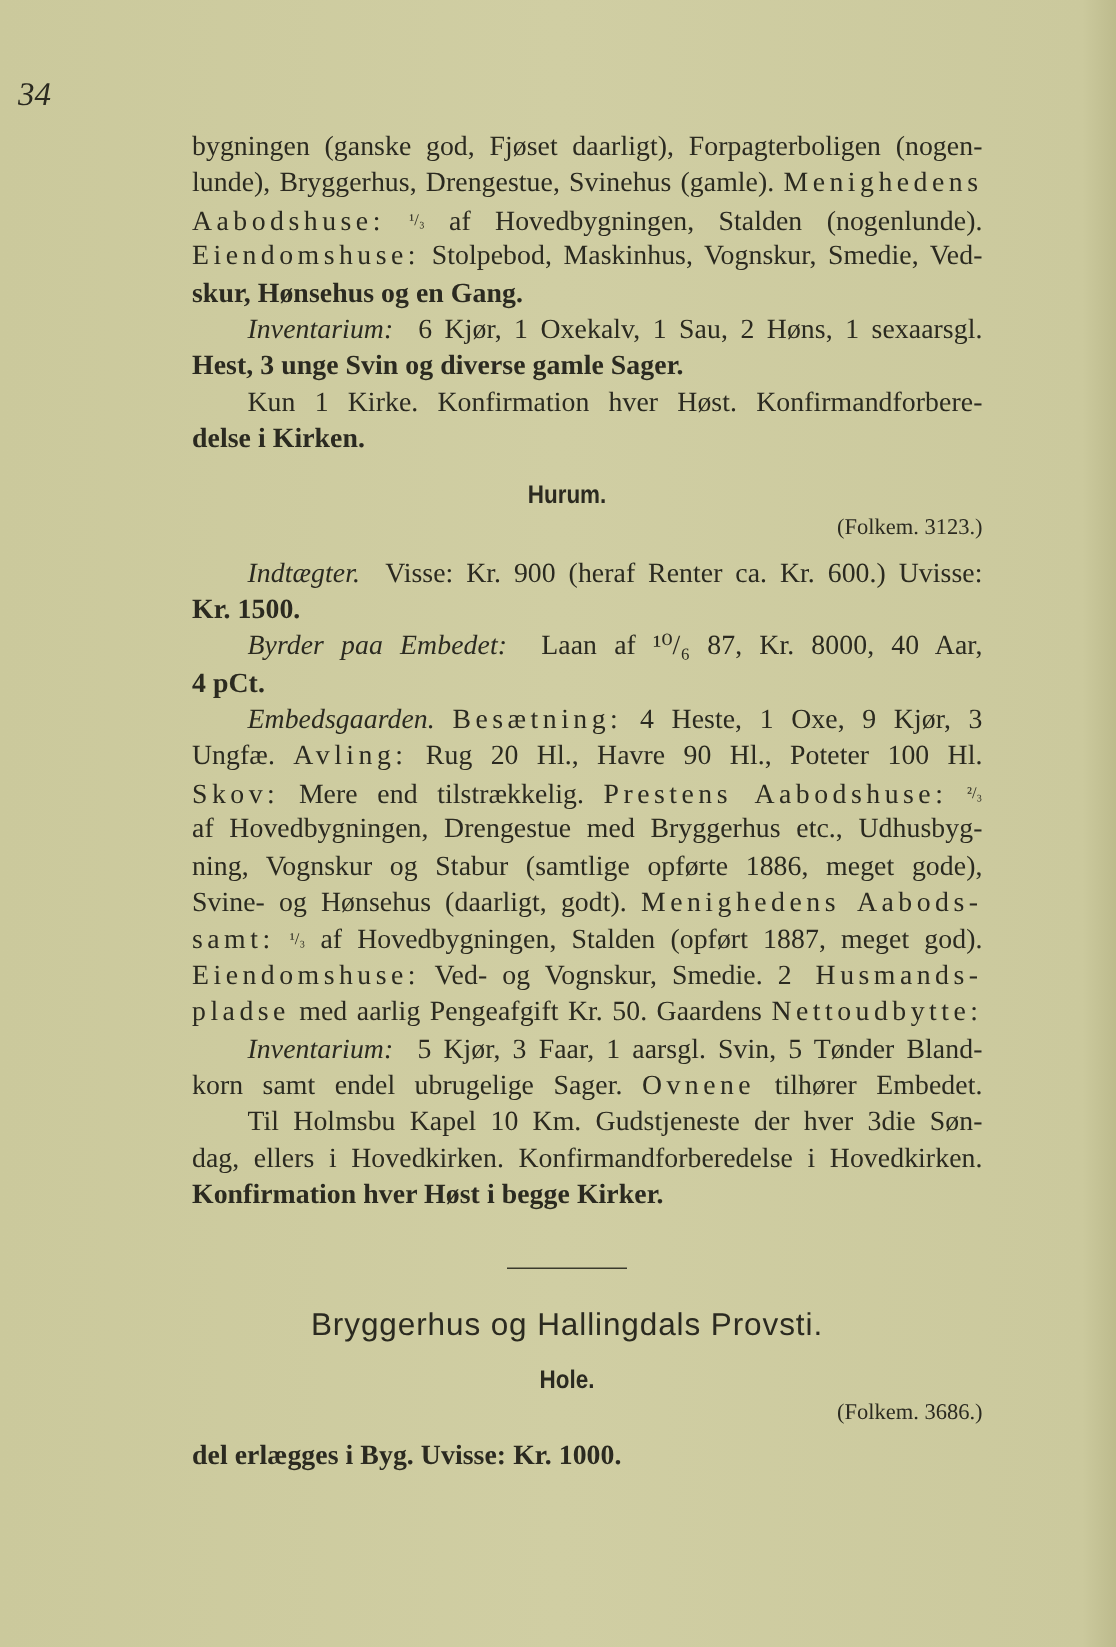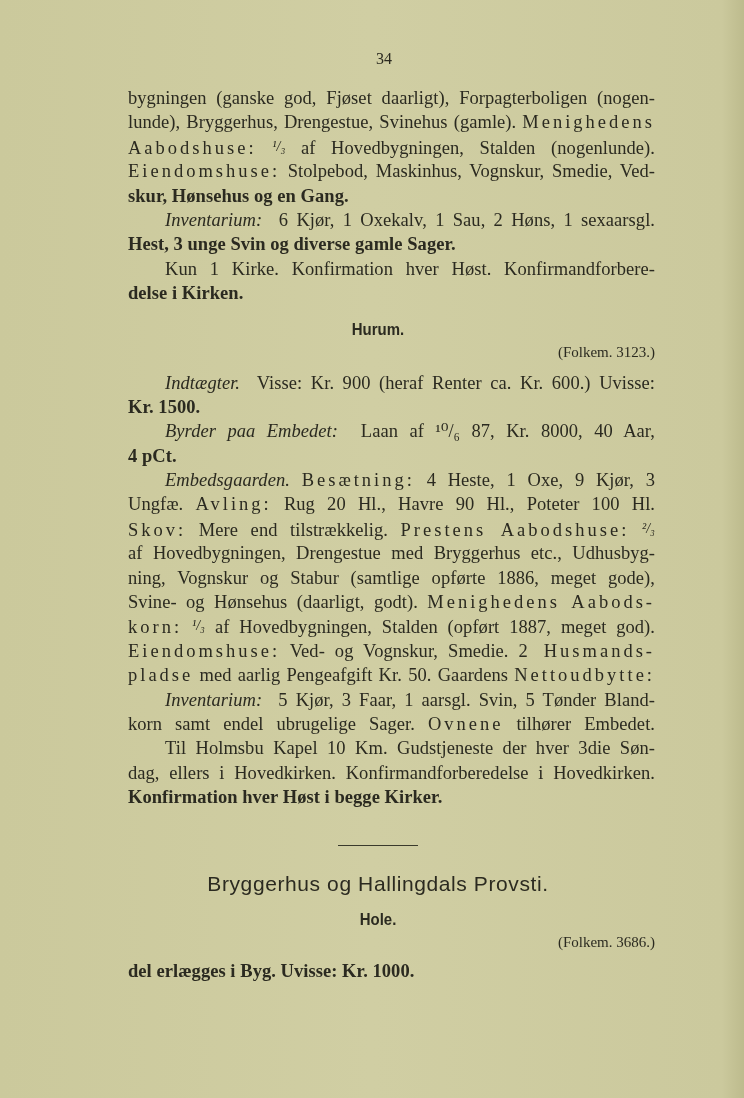--- a/index.html
+++ b/index.html
@@ -6,37 +6,37 @@
   body {
     width: 744px; height: 1098px; overflow: hidden;
     background: #cdcb9f;
     background-image: linear-gradient(90deg, #cbc99c 0%, #d0cea3 50%, #cbc99d 97%, #bdbb8d 100%);
     position: relative;
     font-family: "Liberation Serif", "DejaVu Serif", serif;
     color: #2b2a20;
   }
   .page-number {
     position: absolute; top: 50px; left: 0; width: 744px;
-    text-align: center; font-size: 16px; padding-left: 0px;
+    text-align: left; font-size: 22px; padding-left: 0px; font-style: italic;
   }
   .page-number span { position: relative; left: 12px; }
   .text-block {
     position: absolute; left: 101px; top: 86px; width: 554px;
   }
   .line {
     height: 24.4px; line-height: 24.4px; font-size: 18.5px;
     white-space: nowrap; text-align: justify; text-align-last: justify;
     letter-spacing: 0.05px;
     margin-left: 27px;
   }
   .line.last { text-align-last: left; font-weight: bold; }
   .line.indent { padding-left: 37px; }
   .sp { letter-spacing: 3px; }
   .it { font-style: italic; }
-  .frac { font-size: 14px; vertical-align: 3px; font-style: italic; }
+  .frac { font-size: 11px; vertical-align: 3px; }
   .heading-sub {
     text-align: center; font-family: "Liberation Sans", "DejaVu Sans", sans-serif;
     font-weight: bold; font-size: 17px; transform: scaleX(0.88);
   }
   .folkem { text-align: right; font-size: 15px; }
   .rule {
     width: 80px; height: 0; border-top: 1px solid #3a3a2c;
     margin: 0 auto;
   }
   .main-heading {
@@ -68,21 +68,21 @@
   <div class="line indent"><span class="it">Indtægter.</span>&nbsp; <span>Visse: Kr. 900 (heraf Renter ca. Kr. 600.) Uvisse:</span></div>
   <div class="line last">Kr. 1500.</div>
   <div class="line indent"><span class="it">Byrder paa Embedet:</span>&nbsp; <span>Laan af ¹⁰/₆ 87, Kr. 8000, 40 Aar,</span></div>
   <div class="line last">4 pCt.</div>
   <div class="line indent"><span class="it">Embedsgaarden.</span> <span class="sp">Besætning:</span> <span>4 Heste, 1 Oxe, 9 Kjør, 3</span></div>
   <div class="line"><span>Ungfæ.</span> <span class="sp">Avling:</span> <span>Rug 20 Hl., Havre 90 Hl., Poteter 100 Hl.</span></div>
   <div class="line"><span class="sp">Skov:</span> <span>Mere end tilstrækkelig.</span> <span class="sp">Prestens Aabodshuse:</span> <span class="frac">²/₃</span></div>
   <div class="line">af Hovedbygningen, Drengestue med Bryggerhus etc., Udhusbyg-</div>
   <div class="line">ning, Vognskur og Stabur (samtlige opførte 1886, meget gode),</div>
   <div class="line"><span>Svine- og Hønsehus (daarligt, godt).</span> <span class="sp">Menighedens Aabods-</span></div>
-  <div class="line"><span class="sp">korn:</span> <span class="frac">¹/₃</span> <span>af Hovedbygningen, Stalden (opført 1887, meget god).</span></div>
+  <div class="line"><span class="sp">samt:</span> <span class="frac">¹/₃</span> <span>af Hovedbygningen, Stalden (opført 1887, meget god).</span></div>
   <div class="line"><span class="sp">Eiendomshuse:</span> <span>Ved- og Vognskur, Smedie.</span> <span class="sp">2 Husmands-</span></div>
   <div class="line"><span class="sp">pladse</span> <span>med aarlig Pengeafgift Kr. 50. Gaardens</span> <span class="sp">Nettoudbytte:</span></div>
   <div class="line indent"><span class="it">Inventarium:</span>&nbsp; <span>5 Kjør, 3 Faar, 1 aarsgl. Svin, 5 Tønder Bland-</span></div>
   <div class="line"><span>korn samt endel ubrugelige Sager.</span> <span class="sp">Ovnene</span> <span>tilhører Embedet.</span></div>
   <div class="line indent">Til Holmsbu Kapel 10 Km. Gudstjeneste der hver 3die Søn-</div>
   <div class="line">dag, ellers i Hovedkirken. Konfirmandforberedelse i Hovedkirken.</div>
   <div class="line last">Konfirmation hver Høst i begge Kirker.</div>
 
   <div style="height:35px"></div>
   <div class="rule"></div>

